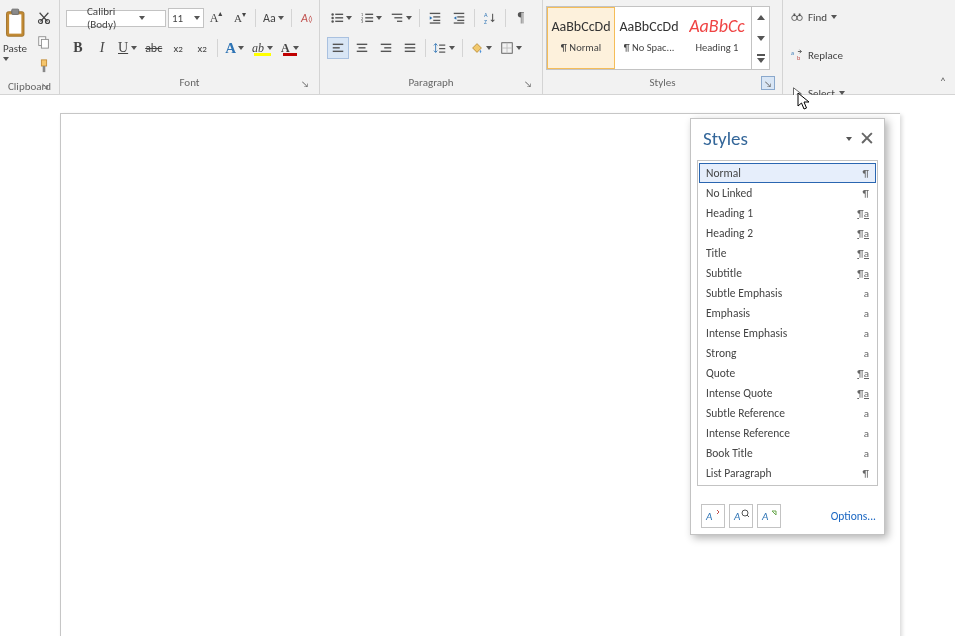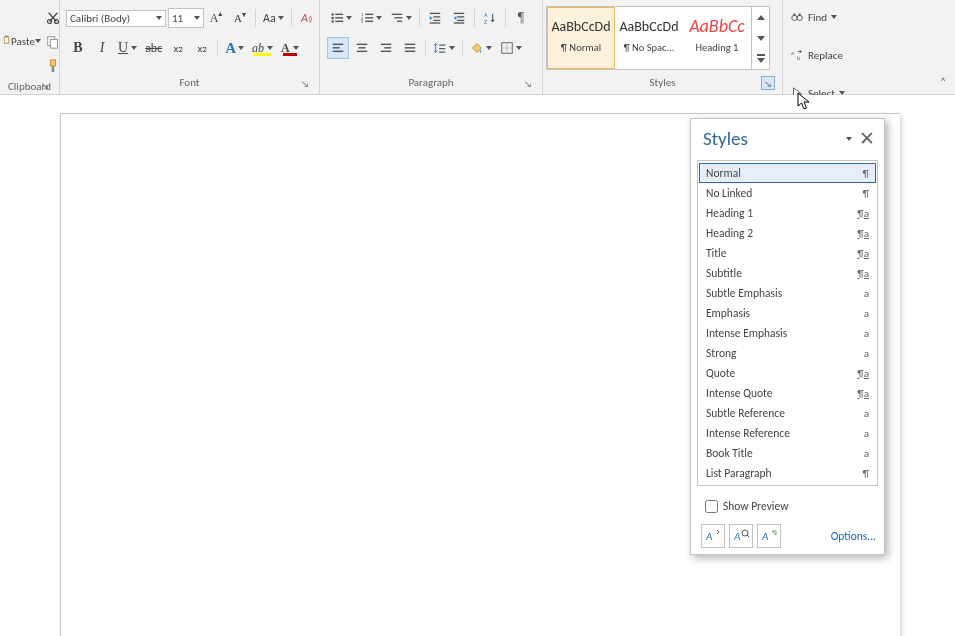--- a/index.html
+++ b/index.html
@@ -75,34 +75,34 @@
     border-top: 4px solid #555;
     display: inline-block;
   }
   .row { display:flex; align-items:center; }
   .col { display:flex; flex-direction:column; }
 
   
   .g-clip { width: 60px; }
   .paste {
     width: 38px; height: 66px;
-    display:flex; flex-direction:row; align-items:center;
+    display:flex; flex-direction:column; align-items:flex-start;
     cursor:pointer;
     padding-top:2px;
   }
   .paste .lbl { font-size:11px; margin-top:2px; }
   svg.paste-icon { width:28px; height:32px; }
   .clip-small { display:flex; flex-direction:column; margin-left:0; }
 
   
   .g-font { width: 260px; }
   .font-name {
     width: 100px; height:17px;
     border: 1px solid #c3c3c3; background:#fff;
-    font-size:11px; padding:1px 3px; display:flex; align-items:center; justify-content:space-between;
+    font-size:11px; padding:1px 20px; display:flex; align-items:center; justify-content:space-between;
   }
   .font-size {
     width: 36px; height:20px;
     border: 1px solid #c3c3c3; background:#fff; margin-left:2px;
     font-size:11px; padding:1px 3px; display:flex; align-items:center; justify-content:space-between;
   }
   .font-row2 { margin-top:6px; display:flex; align-items:center; }
   .sep { width:1px; height:18px; background:#d4d4d4; margin:0 3px; }
   .b { font-weight:bold; font-family:"Times New Roman"; font-size:14px; }
   .i { font-style:italic; font-family:"Times New Roman"; font-size:14px; }
@@ -590,24 +590,20 @@
         <span class="cap">Book Title</span>
         <span class="sp-glyph">a</span>
       </div>
       <div class="sp-item">
         <span class="cap">List Paragraph</span>
         <span class="sp-glyph">¶</span>
       </div>
   </div>
 
   <div class="sp-checks">
-    <label>
-      <input type="checkbox" style="">
-      <span>Show Preview</span>
-    </label>
   </div>
 
   <div class="sp-footer">
     <div class="sp-icon" title="New Style">
       <svg width="16" height="16" viewBox="0 0 16 16">
           <text x="1" y="12" font-size="11" font-style="italic" fill="#2e74b5">A</text>
           <path d="M12 2 l2 2 l-2 2" stroke="#c0504d" fill="none" stroke-width="1"></path>
         </svg>
     </div>
     <div class="sp-icon" title="Style Inspector">

